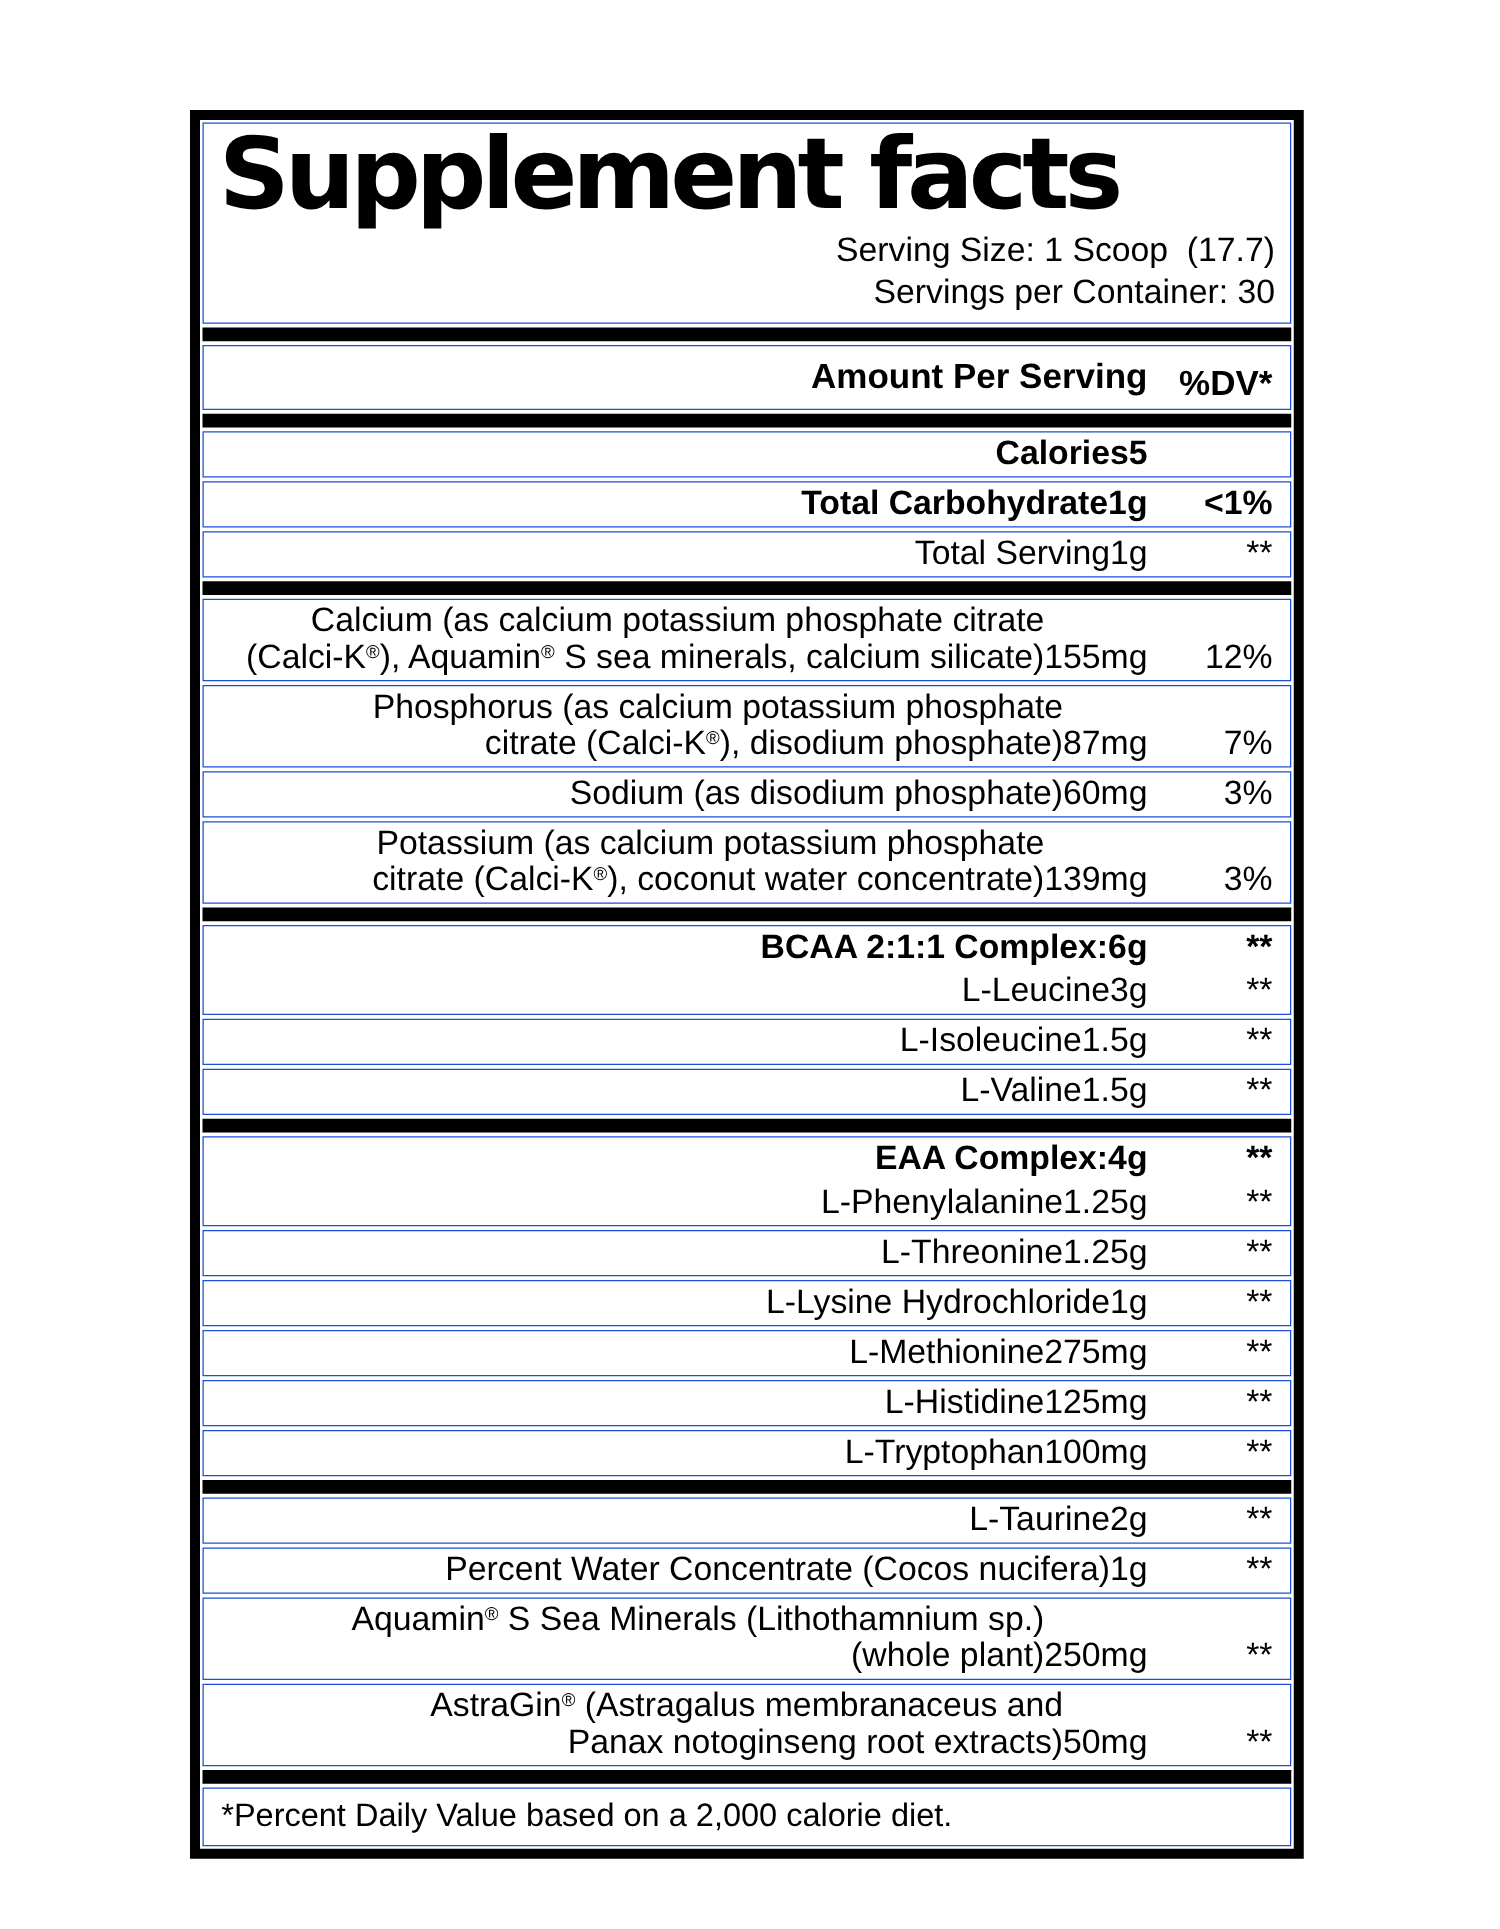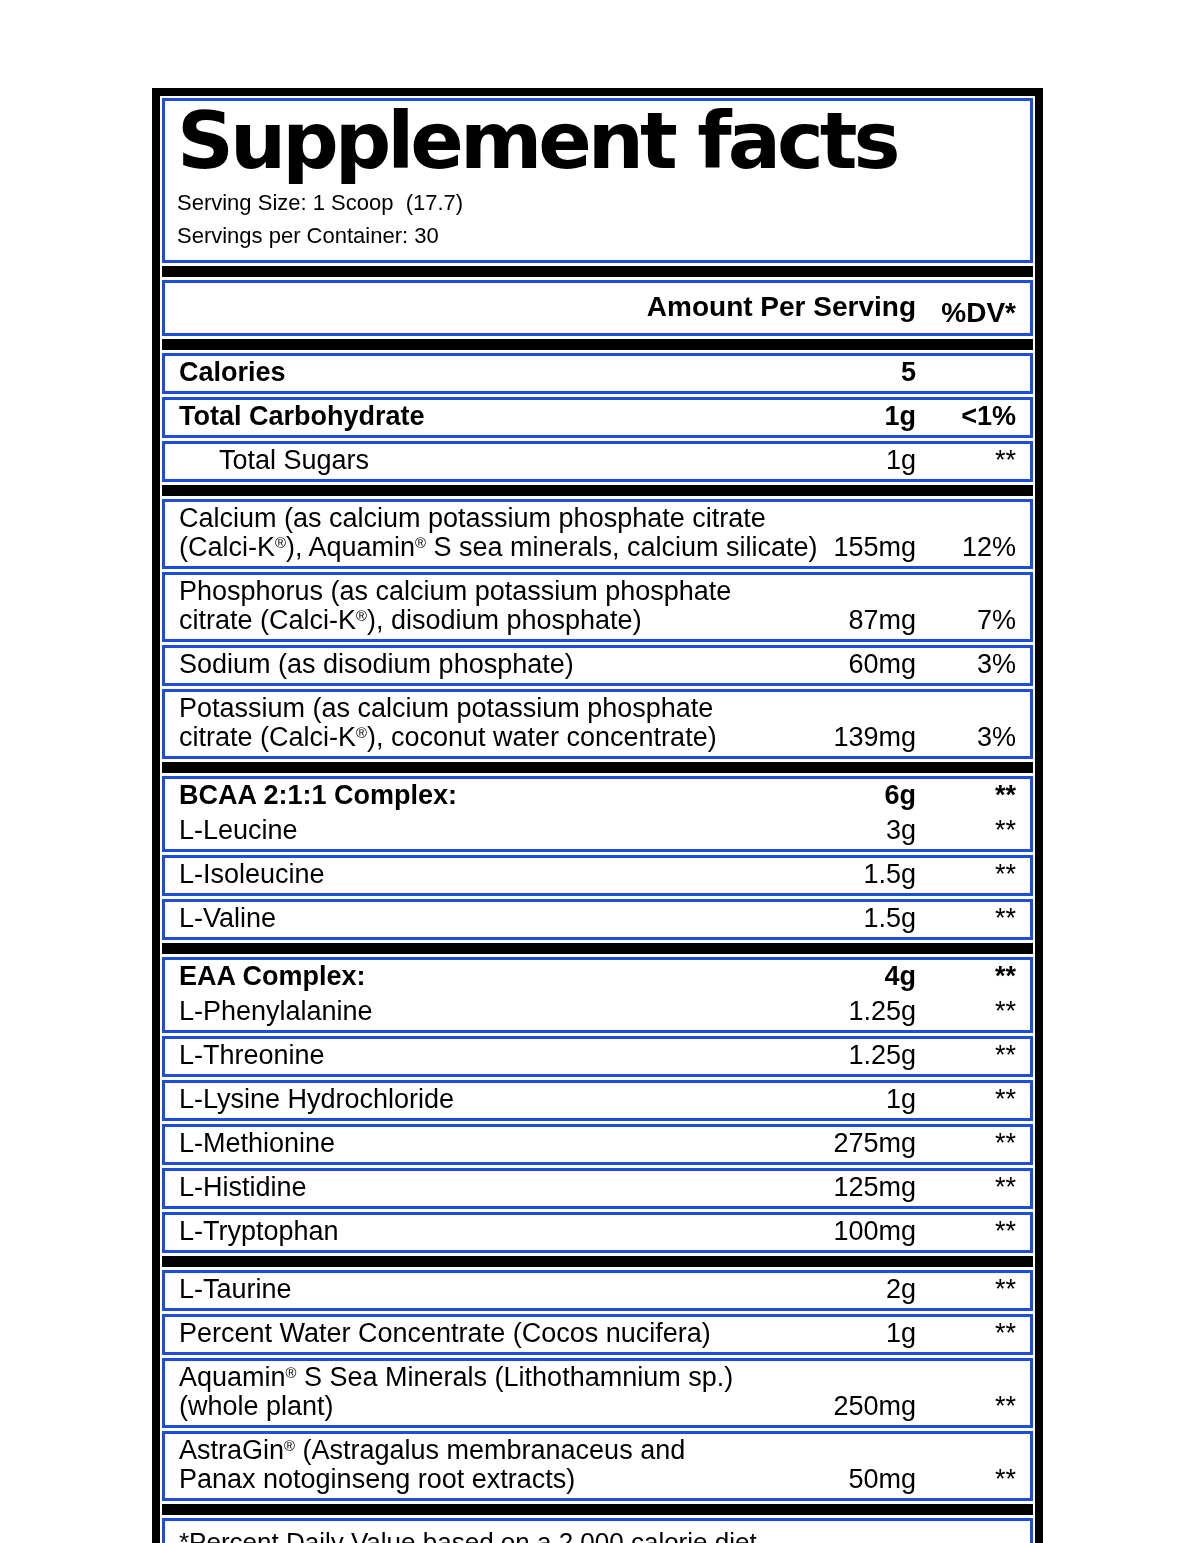--- a/index.html
+++ b/index.html
@@ -16,21 +16,21 @@
   
   .panel {
     width: 891px;
     border: 8px solid #000;
     background: #fff;
     padding: 2px;
   }
 
   
   .box {
-    border: 3px solid #1d4ed8;
+    border: 1px solid #1d4ed8;
     background: #fff;
     margin-bottom: 3px;
   }
   .bar {
     height: 11px;
     background: #000;
     margin-bottom: 3px;
   }
 
   
@@ -38,23 +38,24 @@
   .facts-title {
     margin: 0 0 6px 0;
     font-family: "DejaVu Sans", "Liberation Sans", sans-serif;
     font-weight: bold;
     font-size: 79px;
     line-height: 0.97em;
     letter-spacing: -4px;
     white-space: nowrap;
   }
   .serving-line {
-    font-size: 22px;
+    font-size: 27px;
     line-height: 33px;
     white-space: pre-wrap;
+    text-align: right;
   }
 
   
   .head-row {
     display: flex;
     align-items: center;
     padding: 3px 14px 5px;
     font-weight: bold;
     font-size: 28px;
     line-height: 30px;
@@ -64,21 +65,21 @@
   .head-dv { width: 100px; text-align: right; margin-top: 12px; }
 
   
   .row {
     display: flex;
     align-items: flex-end;
     padding: 2px 14px 4px;
     font-size: 27px;
     line-height: 29px;
   }
-  .row .name { flex: 1; }
+  .row .name { flex: 1; text-align: right; }
   .row .amount { text-align: right; white-space: nowrap; }
   .row .dv { width: 100px; text-align: right; white-space: nowrap; }
   .bold { font-weight: bold; }
   .indent { padding-left: 40px; }
   sup {
     font-size: 0.55em;
     line-height: 0;
     vertical-align: baseline;
     position: relative;
     top: -0.5em;
@@ -119,21 +120,21 @@
       </div>
       <div class="box">
         <div class="row bold">
           <div class="name">Total Carbohydrate</div>
           <div class="amount">1g</div>
           <div class="dv">&lt;1%</div>
         </div>
       </div>
       <div class="box">
         <div class="row">
-          <div class="name indent">Total Sugars</div>
+          <div class="name indent">Total Serving</div>
           <div class="amount">1g</div>
           <div class="dv">**</div>
         </div>
       </div>
       <div class="bar"></div>
       <div class="box">
         <div class="row">
           <div class="name">Calcium (as calcium potassium phosphate citrate<br>(Calci-K<sup>®</sup>), Aquamin<sup>®</sup> S sea minerals, calcium silicate)</div>
           <div class="amount">155mg</div>
           <div class="dv">12%</div>

